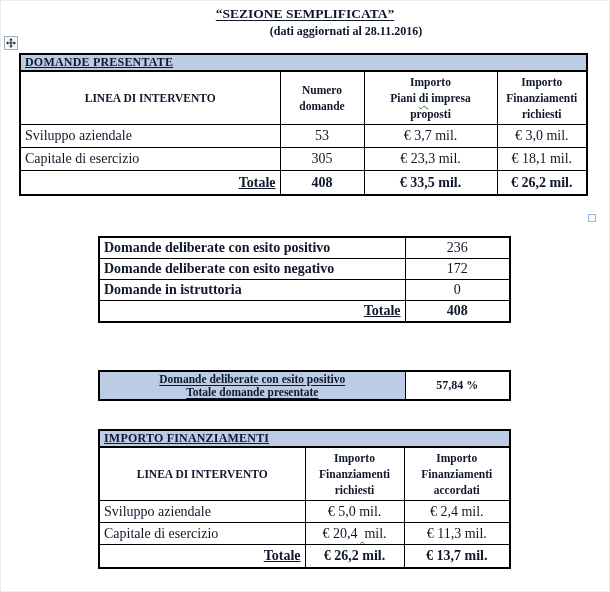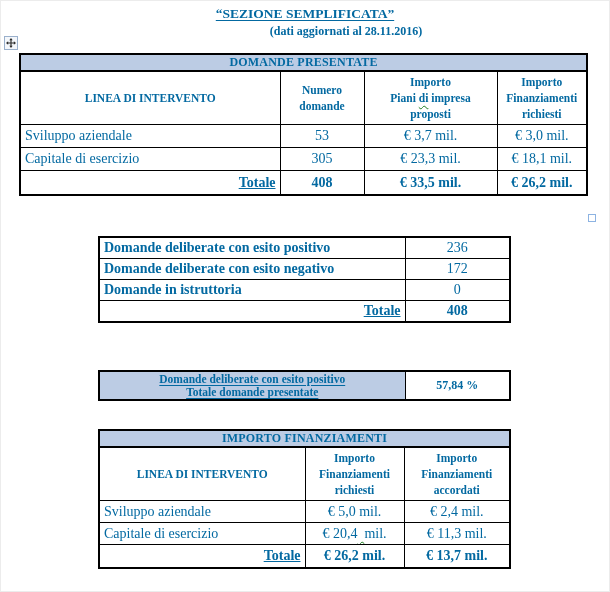--- a/index.html
+++ b/index.html
@@ -1,18 +1,18 @@
 <!DOCTYPE html>
 <html><head>
 <meta charset="utf-8">
 <style>
   html,body{margin:0;padding:0;background:#fff;}
   .canvas{
     position:relative;width:610px;height:592px;background:#fff;
-    font-family:"Liberation Serif","DejaVu Serif",serif;color:#0369a1;
+    font-family:"Liberation Serif","DejaVu Serif",serif;color:#0f172a;
     border:1px solid #ececec;box-sizing:border-box;overflow:hidden;
   }
   .doc-title{
     position:absolute;top:5px;left:0;width:100%;text-align:center;
     font-size:13.5px;font-weight:bold;
   }
   .doc-title span{text-decoration:underline;text-decoration-thickness:1px;text-underline-offset:2px;}
   .doc-subtitle{
     position:absolute;top:23px;left:17px;width:100%;text-align:center;
     font-size:12px;font-weight:bold;margin-left:24px;
@@ -28,22 +28,22 @@
   }
   table.t{
     position:absolute;border-collapse:collapse;table-layout:fixed;
     border:2px solid #000;
   }
   table.t td{
     border:1px solid #000;padding:0 4px;font-size:14px;line-height:1.25;
     overflow:hidden;
   }
   tr.band td{
-    background:#bccce4;text-align:center;font-weight:bold;font-size:12px;
-    border-bottom:2px solid #000;letter-spacing:.2px;
+    background:#bccce4;text-align:left;font-weight:bold;font-size:12px;
+    border-bottom:2px solid #000;letter-spacing:.2px;text-decoration:underline;
   }
   tr.head td{
     text-align:center;font-weight:bold;font-size:11.5px;line-height:16px;
   }
   td.lbl{text-align:left;padding-left:6px;}
   td.num{text-align:center;}
   td.totlbl{text-align:right;font-weight:bold;padding-right:8px;text-decoration:underline;}
   td.totval{text-align:center;font-weight:bold;}
   .t1{left:18px;top:52px;width:567px;}
   .t1 tr.band td{height:14px;}

